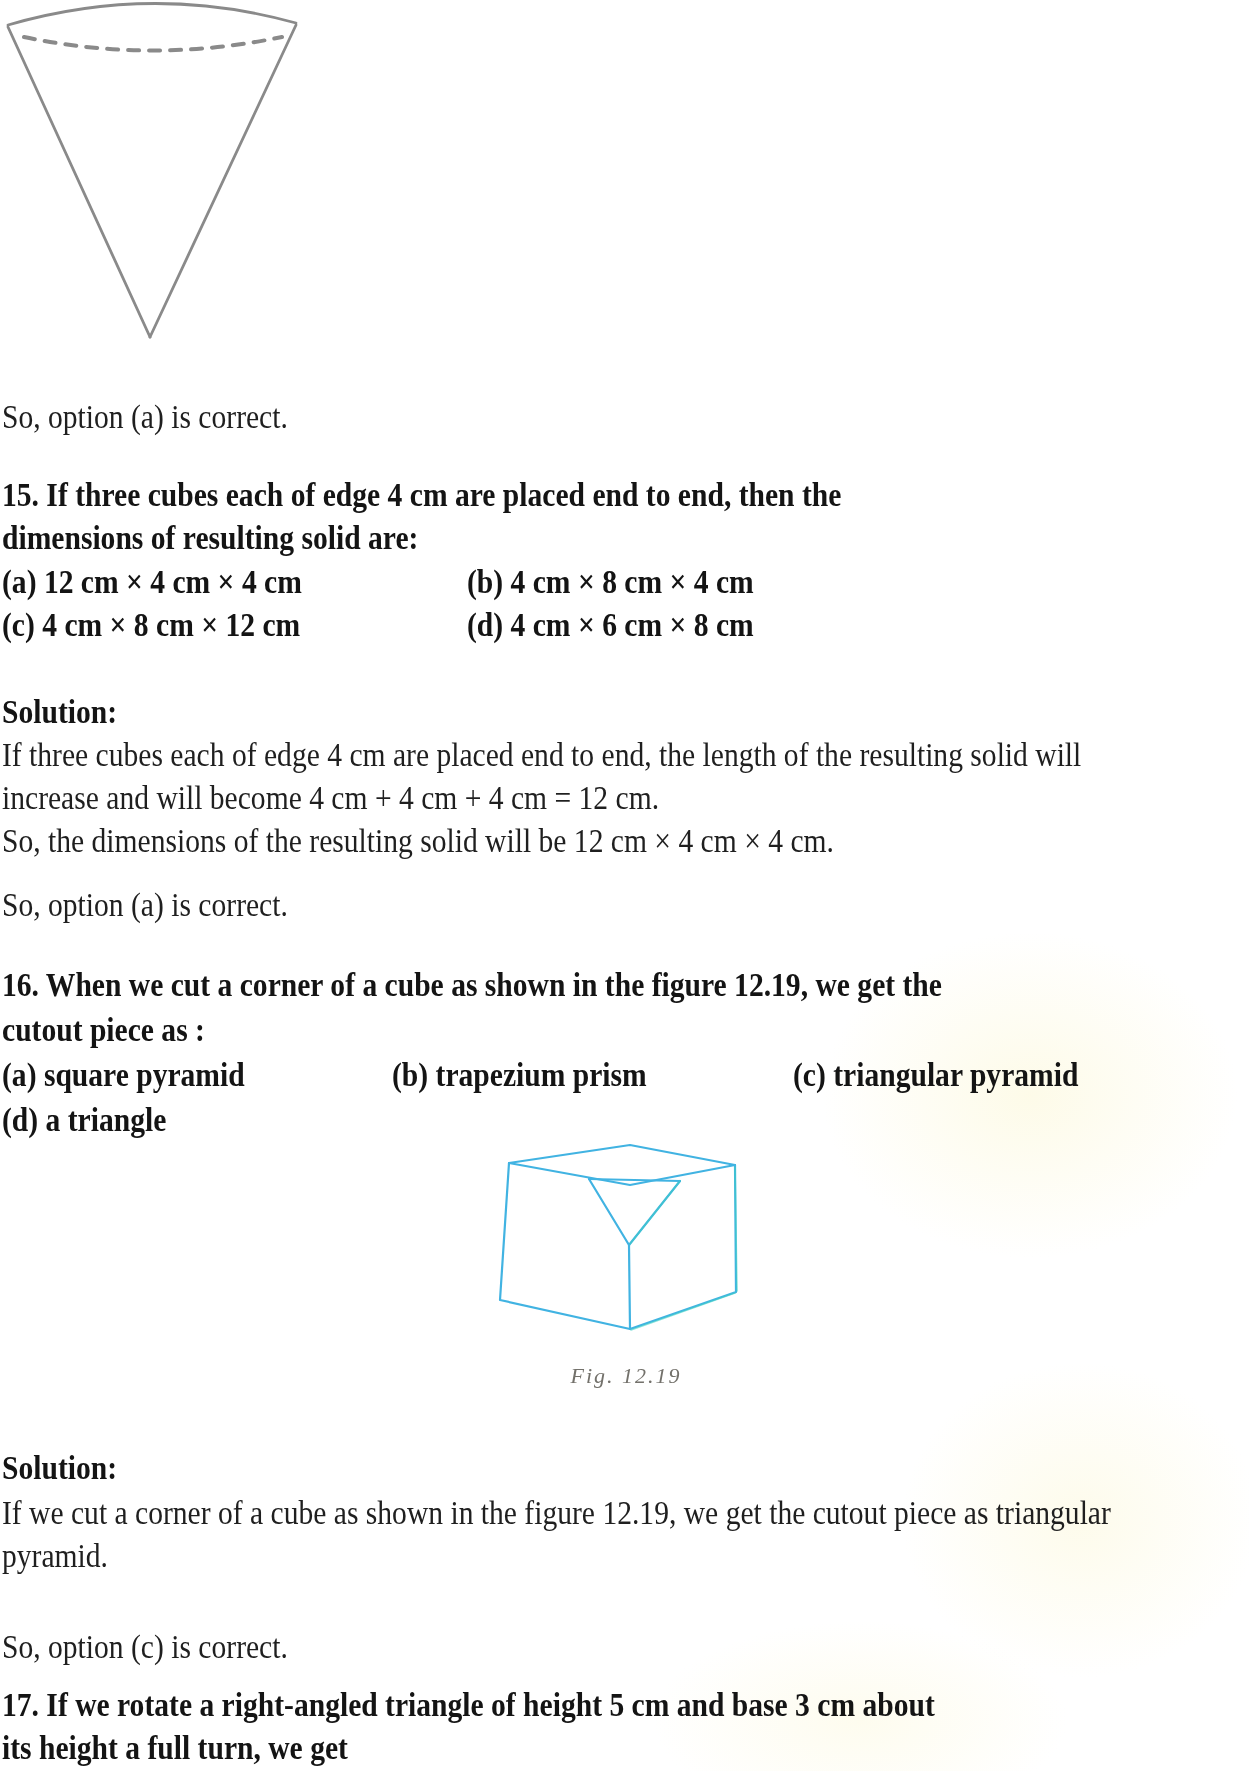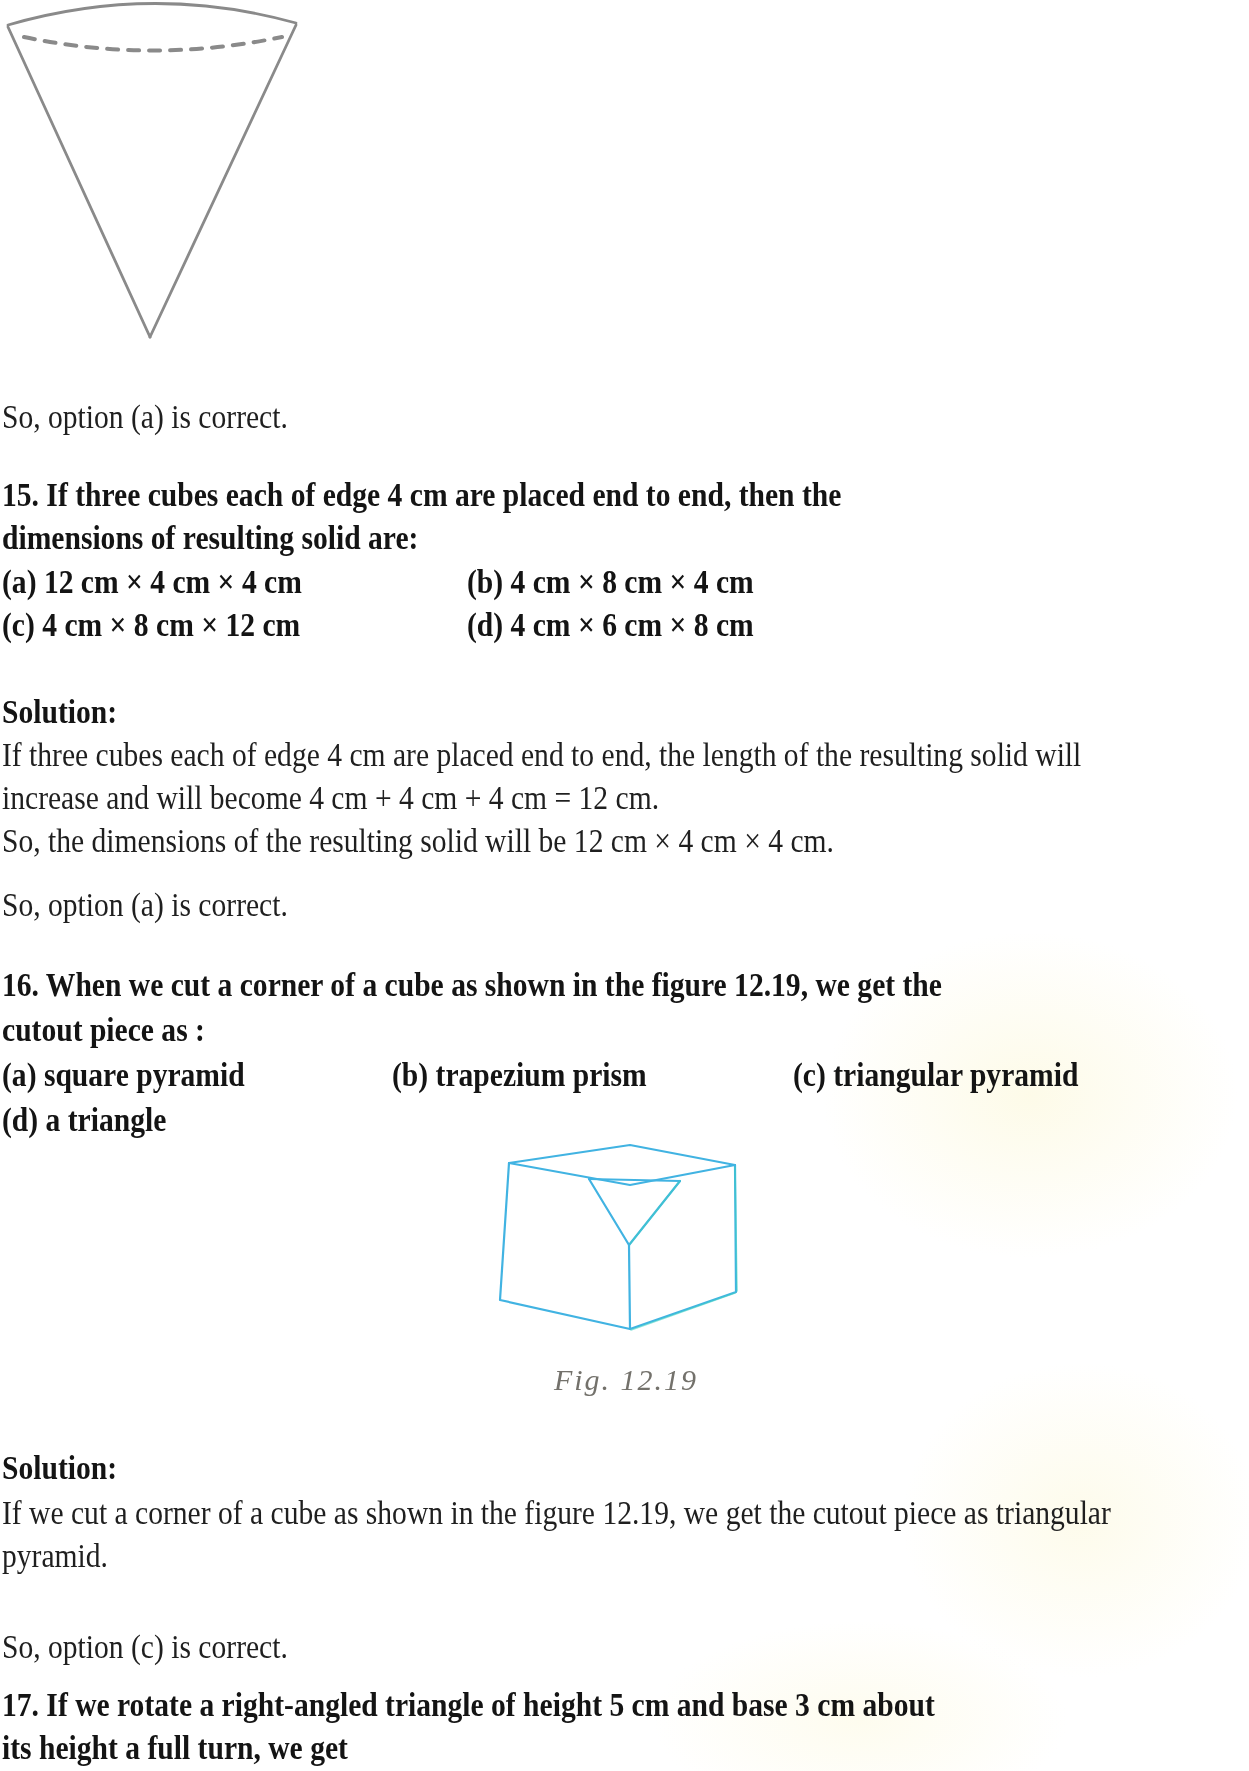--- a/index.html
+++ b/index.html
@@ -11,21 +11,21 @@
   .stain{position:absolute;pointer-events:none;}
   .line{
     position:absolute;left:2px;white-space:nowrap;
     font-size:34px;line-height:1.15;color:#1f1f1f;
     transform:scaleX(0.87);transform-origin:0 0;
   }
   .bold{font-weight:bold;color:#141414;}
   .figure{position:absolute;}
   .caption{
     position:absolute;left:495px;top:1363px;width:262px;text-align:center;
-    font-size:30px;font-style:italic;color:#73716b;letter-spacing:2px;
+    font-size:22px;font-style:italic;color:#73716b;letter-spacing:2px;
   }
 </style>
 </head>
 <body>
 
 <div class="stain" style="left:820px;top:930px;width:420px;height:330px;background:radial-gradient(ellipse at center, rgba(250,243,190,0.35), rgba(250,243,190,0) 70%);"></div>
 <div class="stain" style="left:900px;top:1360px;width:360px;height:320px;background:radial-gradient(ellipse at center, rgba(250,243,190,0.30), rgba(250,243,190,0) 70%);"></div>
 <div class="stain" style="left:650px;top:1620px;width:420px;height:200px;background:radial-gradient(ellipse at center, rgba(250,243,190,0.25), rgba(250,243,190,0) 70%);"></div>
 
 <svg class="figure" style="left:2px;top:0;" width="302" height="345" viewBox="0 0 302 345">

